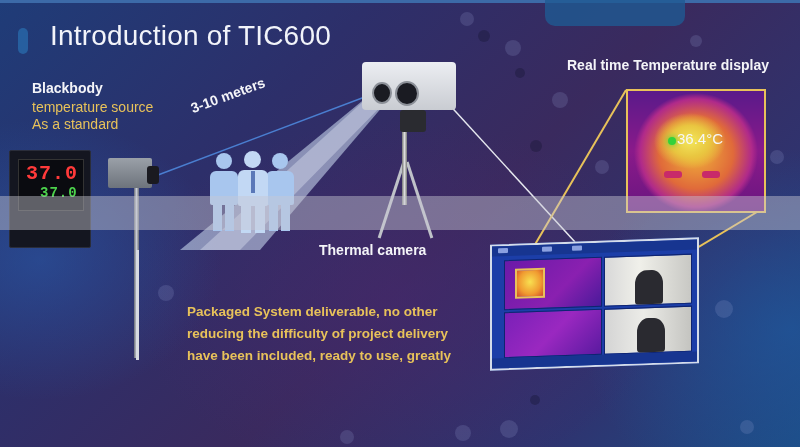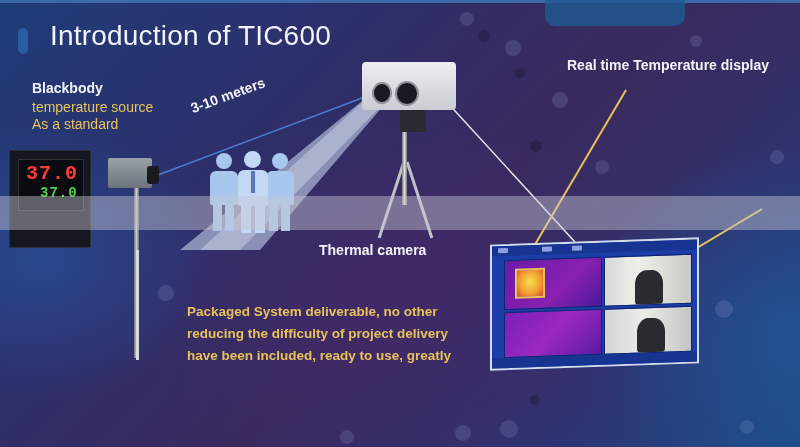--- a/index.html
+++ b/index.html
@@ -145,20 +145,26 @@
   <div class="tripod-leg" style="left:390px;transform:rotate(18deg);"></div>
   <div class="tripod-leg" style="left:418px;transform:rotate(-18deg);"></div>
   <div class="tripod-center"></div>
   <div class="cam-mount"></div>
   <div class="cam-body"></div>
   <div class="cam-lens1"></div>
   <div class="cam-lens2"></div>
   <div class="cam-label">Thermal camera</div>
 
   <div class="rt-title">Real time Temperature display</div>
+  <div class="thermal-box">
+    <div class="thermal-eye" style="left:36px;top:80px;"></div>
+    <div class="thermal-eye" style="left:74px;top:80px;"></div>
+    <div class="thermal-dot"></div>
+    <div class="thermal-temp">36.4°C</div>
+  </div>
 
   <div class="monitor">
     <div class="mon-top">
       <div class="mon-tab" style="left:6px;"></div>
       <div class="mon-tab" style="left:50px;"></div>
       <div class="mon-tab" style="left:80px;"></div>
     </div>
     <div class="panel p-th1">
       <div class="hotface"></div>
     </div>

